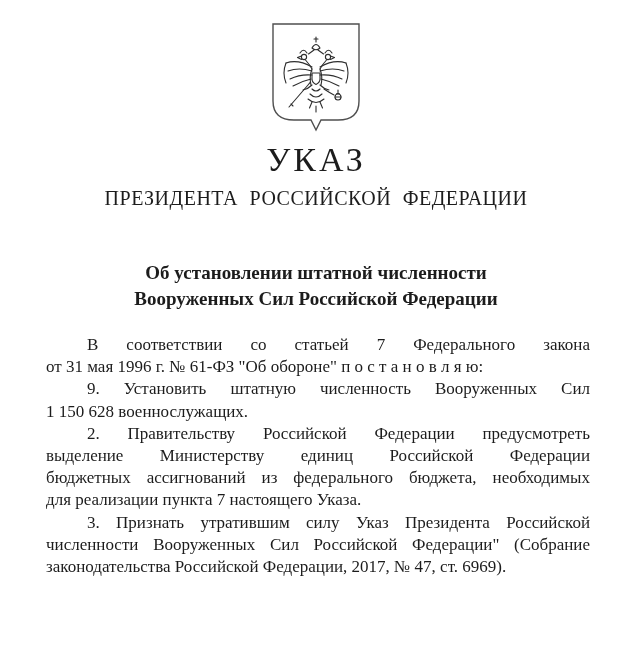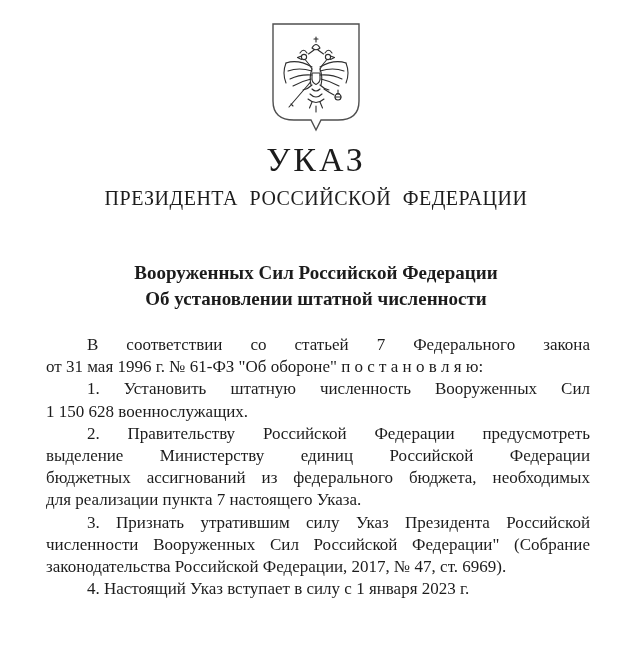--- a/index.html
+++ b/index.html
@@ -113,42 +113,39 @@
       <path d="M36,76 Q44,83 52,76"></path>
       <path d="M44,83 v6 M40,79 l-2.5,6 M48,79 l2.5,6"></path>
     </g>
   </svg>
 
   <div class="decree-title">УКАЗ</div>
 
   <div class="issuer-title">ПРЕЗИДЕНТА РОССИЙСКОЙ ФЕДЕРАЦИИ</div>
 
   <div class="subject-heading">
+    <div>Об установлении штатной численности</div>
     <div>Вооруженных Сил Российской Федерации</div>
-    <div>Об установлении штатной численности</div>
   </div>
 
   <div class="doc-body">
       <div class="para">
         <div class="line first">В соответствии со статьей 7 Федерального закона</div>
         <div class="line last">от 31 мая 1996 г. № 61-ФЗ "Об обороне" п о с т а н о в л я ю:</div>
       </div>
       <div class="para">
-        <div class="line first">1. Установить штатную численность Вооруженных Сил</div>
+        <div class="line first">9. Установить штатную численность Вооруженных Сил</div>
         <div class="line last">1 150 628 военнослужащих.</div>
       </div>
       <div class="para">
         <div class="line first">2. Правительству Российской Федерации предусмотреть</div>
         <div class="line">выделение Министерству единиц Российской Федерации</div>
         <div class="line">бюджетных ассигнований из федерального бюджета, необходимых</div>
         <div class="line last">для реализации пункта 7 настоящего Указа.</div>
       </div>
       <div class="para">
         <div class="line first">3. Признать утратившим силу Указ Президента Российской</div>
         <div class="line">численности Вооруженных Сил Российской Федерации" (Собрание</div>
         <div class="line last">законодательства Российской Федерации, 2017, № 47, ст. 6969).</div>
       </div>
-      <div class="para">
-        <div class="line first last">4. Настоящий Указ вступает в силу с 1 января 2023 г.</div>
-      </div>
     </div>
 
 </div>
 
 </body></html>

